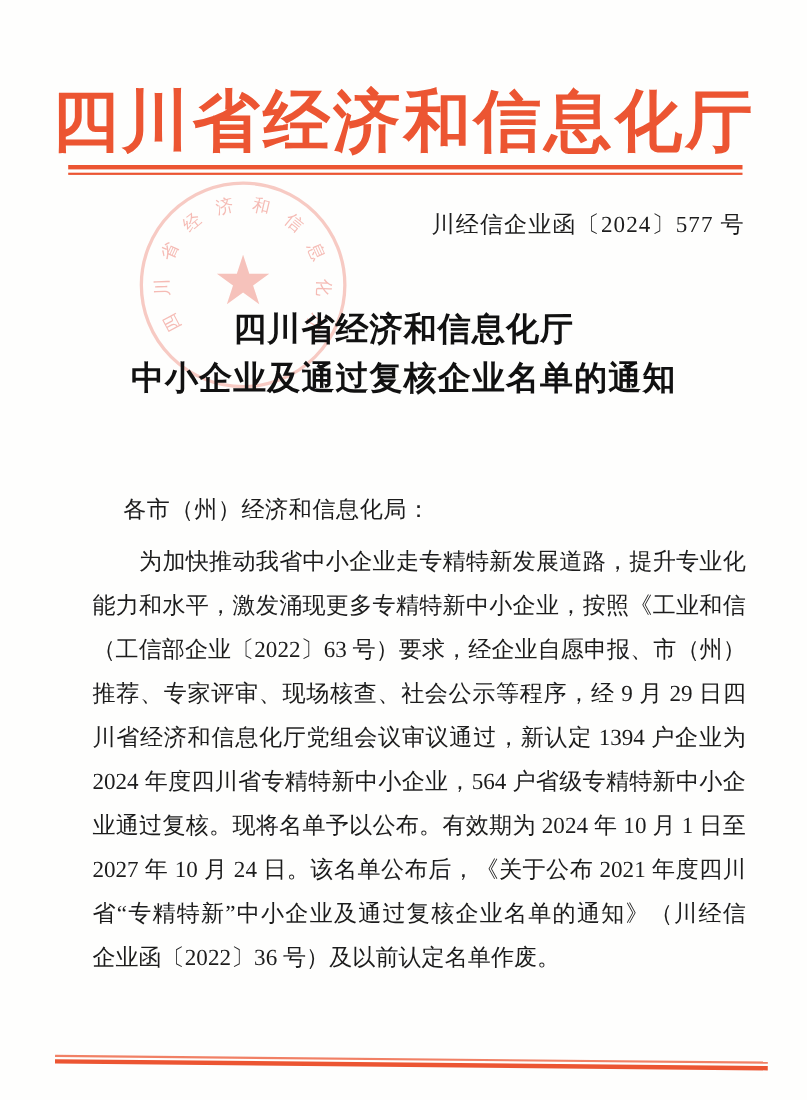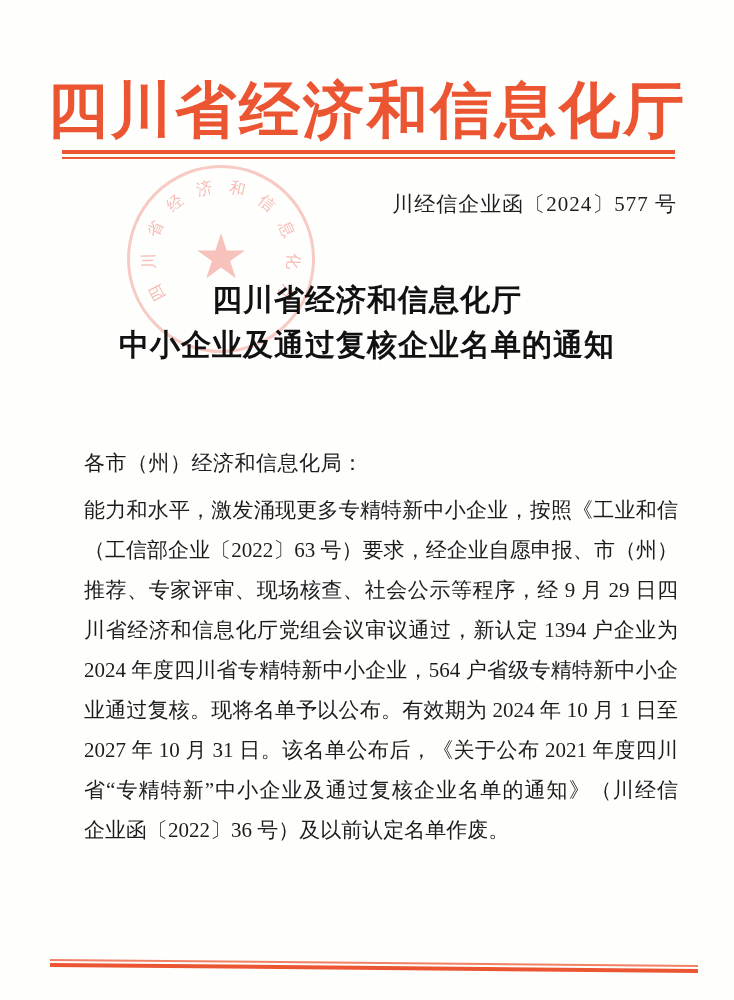--- a/index.html
+++ b/index.html
@@ -111,20 +111,21 @@
     left: 84px;
     width: 594px;
     color: #1c1c1c;
     z-index: 1;
   }
   .salutation {
     font-size: 21px;
     line-height: 40px;
     margin-bottom: 7px;
     letter-spacing: 0.5px;
+    margin-left: 28px;
   }
   .body-line {
     font-size: 21px;
     line-height: 40px;
     text-align: justify;
     text-align-last: justify;
     white-space: nowrap;
   }
   .body-line.no-justify {
     text-align: right;
@@ -168,27 +169,28 @@
   <div class="doc-number">川经信企业函〔2024〕577 号</div>
 
   <div class="doc-title">
     <div class="t-line">四川省经济和信息化厅</div>
     <div class="t-line">中小企业及通过复核企业名单的通知</div>
   </div>
 
   <div class="doc-body">
     <div class="salutation">各市（州）经济和信息化局：</div>
     <div id="body-lines">
+        <div class="body-line">　　为加快推动我省中小企业走专精特新发展道路，提升专业化</div>
         <div class="body-line">能力和水平，激发涌现更多专精特新中小企业，按照《工业和信</div>
         <div class="body-line">（工信部企业〔2022〕63 号）要求，经企业自愿申报、市（州）</div>
         <div class="body-line">推荐、专家评审、现场核查、社会公示等程序，经 9 月 29 日四</div>
         <div class="body-line">川省经济和信息化厅党组会议审议通过，新认定 1394 户企业为</div>
         <div class="body-line">2024 年度四川省专精特新中小企业，564 户省级专精特新中小企</div>
         <div class="body-line">业通过复核。现将名单予以公布。有效期为 2024 年 10 月 1 日至</div>
-        <div class="body-line">2027 年 10 月 31 日。该名单公布后，《关于公布 2021 年度四川</div>
+        <div class="body-line">2027 年 10 月 24 日。该名单公布后，《关于公布 2021 年度四川</div>
         <div class="body-line">省“专精特新”中小企业及通过复核企业名单的通知》（川经信</div>
         <div class="body-line no-justify">企业函〔2022〕36 号）及以前认定名单作废。</div>
       </div>
   </div>
 
   <div class="footer-rule">
     <div class="thin"></div>
     <div class="thick"></div>
   </div>
 

